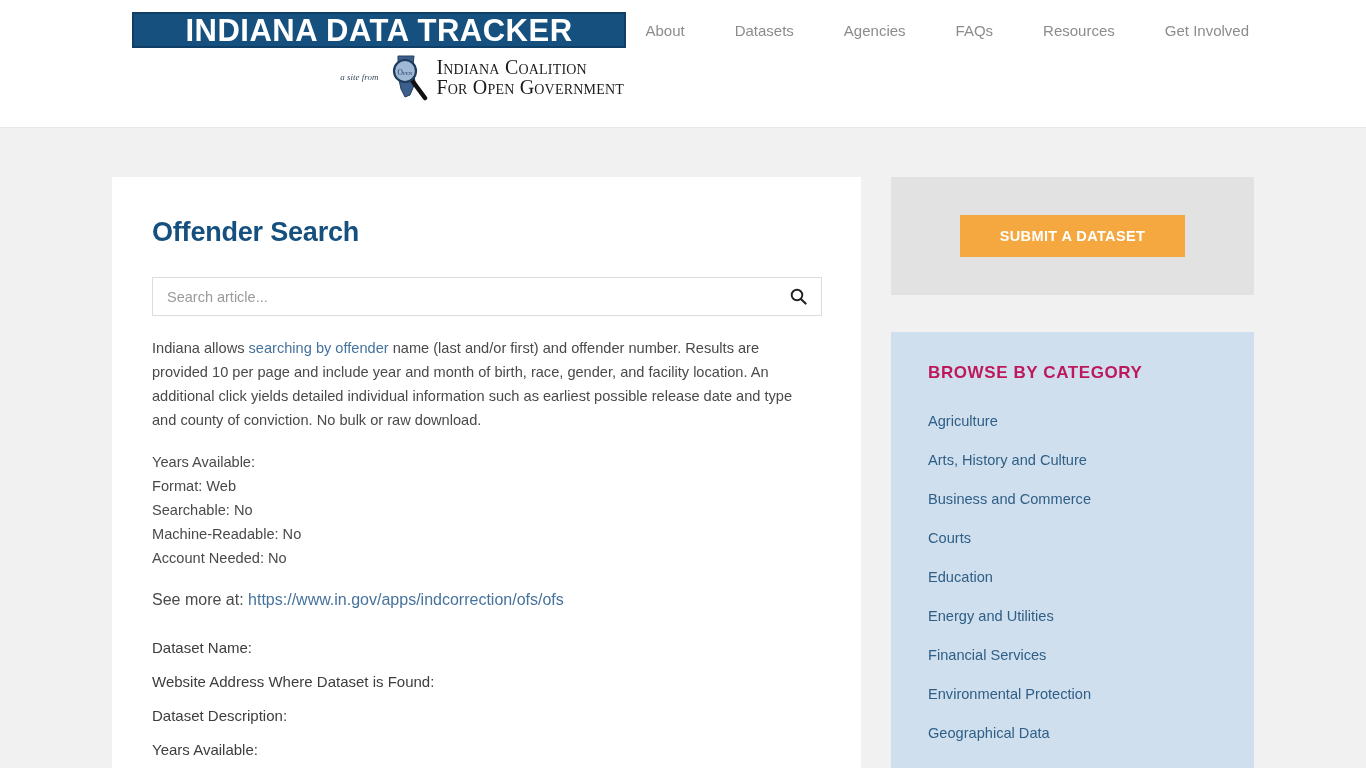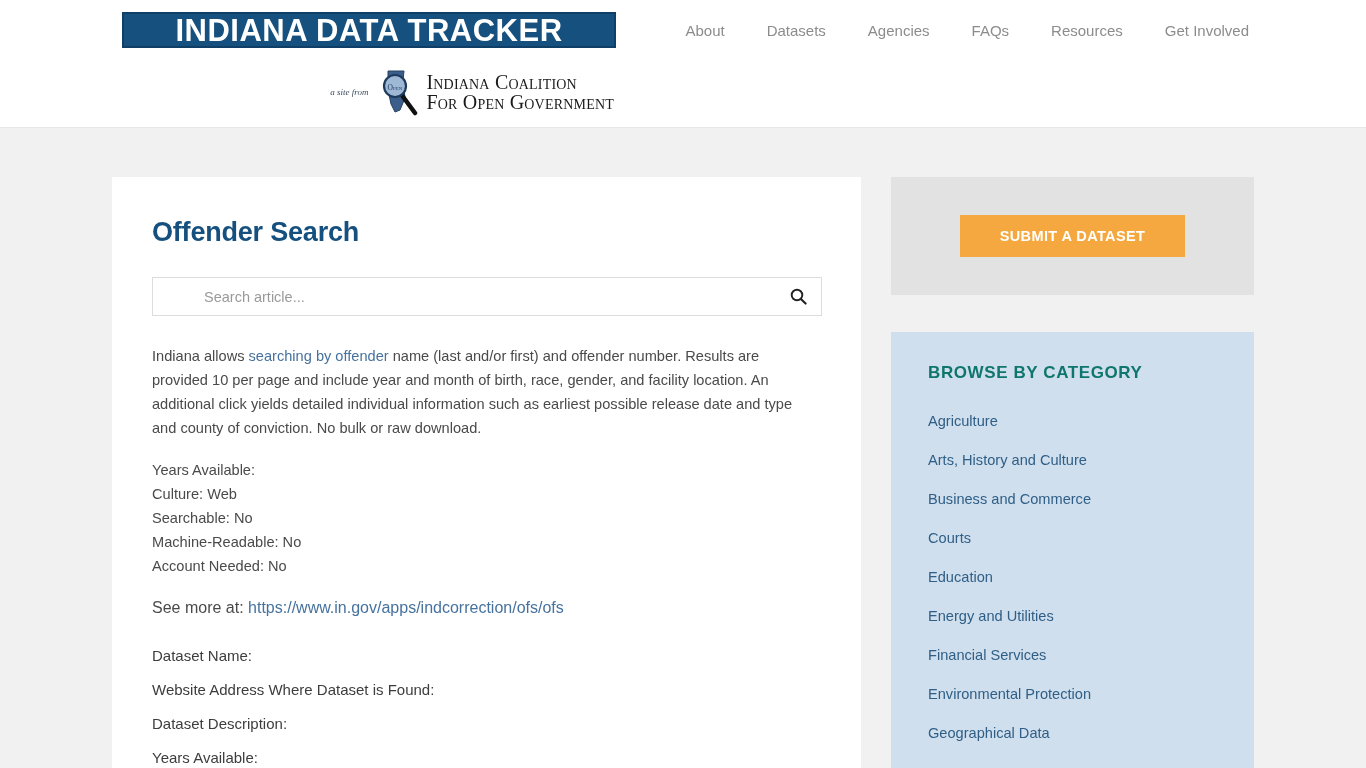--- a/index.html
+++ b/index.html
@@ -16,21 +16,21 @@
   
   .site-header {
     position: relative;
     width: 100%;
     height: 128px;
     background: #ffffff;
     border-bottom: 1px solid #e8e8e8;
   }
   .brand {
     position: absolute;
-    left: 122px;
+    left: 132px;
     top: 12px;
     width: 494px;
   }
   .brand-banner {
     background: #16507f;
     border: 2px solid #0f3f66;
     height: 36px;
     display: flex;
     align-items: center;
     justify-content: center;
@@ -43,21 +43,21 @@
     font-size: 31px;
     letter-spacing: 0.5px;
     line-height: 1;
     white-space: nowrap;
     transform: scaleX(1.0);
   }
   .brand-sub {
     display: flex;
     align-items: center;
     justify-content: flex-end;
-    margin-top: 20px;
+    margin-top: 5px;
     padding-right: 2px;
     gap: 6px;
   }
   .brand-sub-prefix {
     font-family: "Liberation Serif", serif;
     font-style: italic;
     font-size: 9px;
     color: #3a4a5e;
     white-space: nowrap;
   }
@@ -69,21 +69,21 @@
     letter-spacing: 0.2px;
   }
   .icog-line1 { font-size: 20px; font-variant: small-caps; white-space: nowrap; }
   .icog-line2 { font-size: 20px; font-variant: small-caps; white-space: nowrap; }
 
   .main-nav {
     position: absolute;
     right: 96px;
     top: 20px;
     display: flex;
-    gap: 0px;
+    gap: 8px;
     align-items: flex-start;
   }
   .nav-link {
     color: #8c8c8c;
     font-size: 15px;
     text-decoration: none;
     padding: 2px 21px;
     white-space: nowrap;
     cursor: pointer;
   }
@@ -115,22 +115,21 @@
   }
 
   .search-wrap {
     position: relative;
     width: 670px;
     height: 39px;
     border: 1px solid #dcdcdc;
     background: #fff;
     display: flex;
     align-items: center;
-    margin-bottom: 28px;
-    padding-left: 37px;
+    margin-bottom: 20px;
   }
   .search-input {
     border: 0;
     outline: none;
     flex: 1;
     height: 100%;
     padding: 0 14px;
     font-size: 14.5px;
     color: #4a4a4a;
     font-family: "Liberation Sans", sans-serif;
@@ -204,21 +203,21 @@
     cursor: pointer;
     white-space: nowrap;
   }
   .category-panel {
     margin-top: 37px;
     background: #cfdfed;
     padding: 31px 36px 28px 37px;
     min-height: 438px;
   }
   .category-title {
-    color: #0f766e;
+    color: #be185d;
     font-size: 17px;
     font-weight: bold;
     letter-spacing: 0.6px;
     margin: 0 0 30px 0;
   }
   .category-item {
     display: block;
     color: #2f5e86;
     font-size: 14.6px;
     text-decoration: none;
@@ -276,21 +275,21 @@
           <circle cx="7" cy="7" r="5.3" fill="none" stroke="#222" stroke-width="1.9"></circle>
           <line x1="10.9" y1="10.9" x2="15.6" y2="15.6" stroke="#222" stroke-width="2.1" stroke-linecap="round"></line>
         </svg>
       </button>
     </div>
 
     <p class="body-text"><span>Indiana allows </span><a class="inline-link">searching by offender</a><span> name (last and/or first) and offender number. Results are provided 10 per page and include year and month of birth, race, gender, and facility location. An additional click yields detailed individual information such as earliest possible release date and type and county of conviction. No bulk or raw download.</span></p>
 
     <div class="meta-list">
       <div>Years Available:</div>
-      <div>Culture: Web</div>
+      <div>Format: Web</div>
       <div>Searchable: No</div>
       <div>Machine-Readable: No</div>
       <div>Account Needed: No</div>
     </div>
 
     <p class="see-more"><span>See more at: </span><a>https://www.in.gov/apps/indcorrection/ofs/ofs</a></p>
 
     <div class="field-label">Dataset Name:</div>
     <div class="field-label">Website Address Where Dataset is Found:</div>
     <div class="field-label">Dataset Description:</div>

